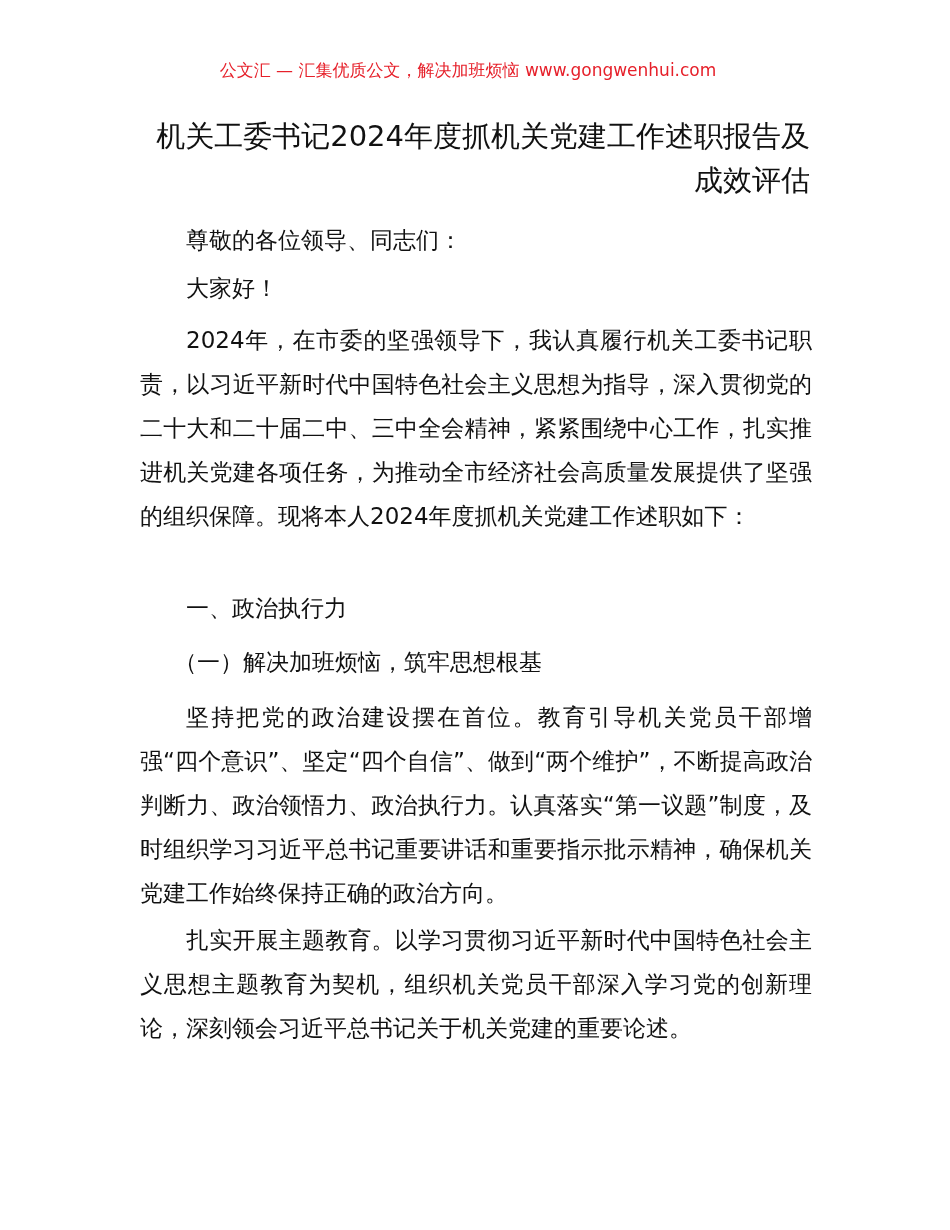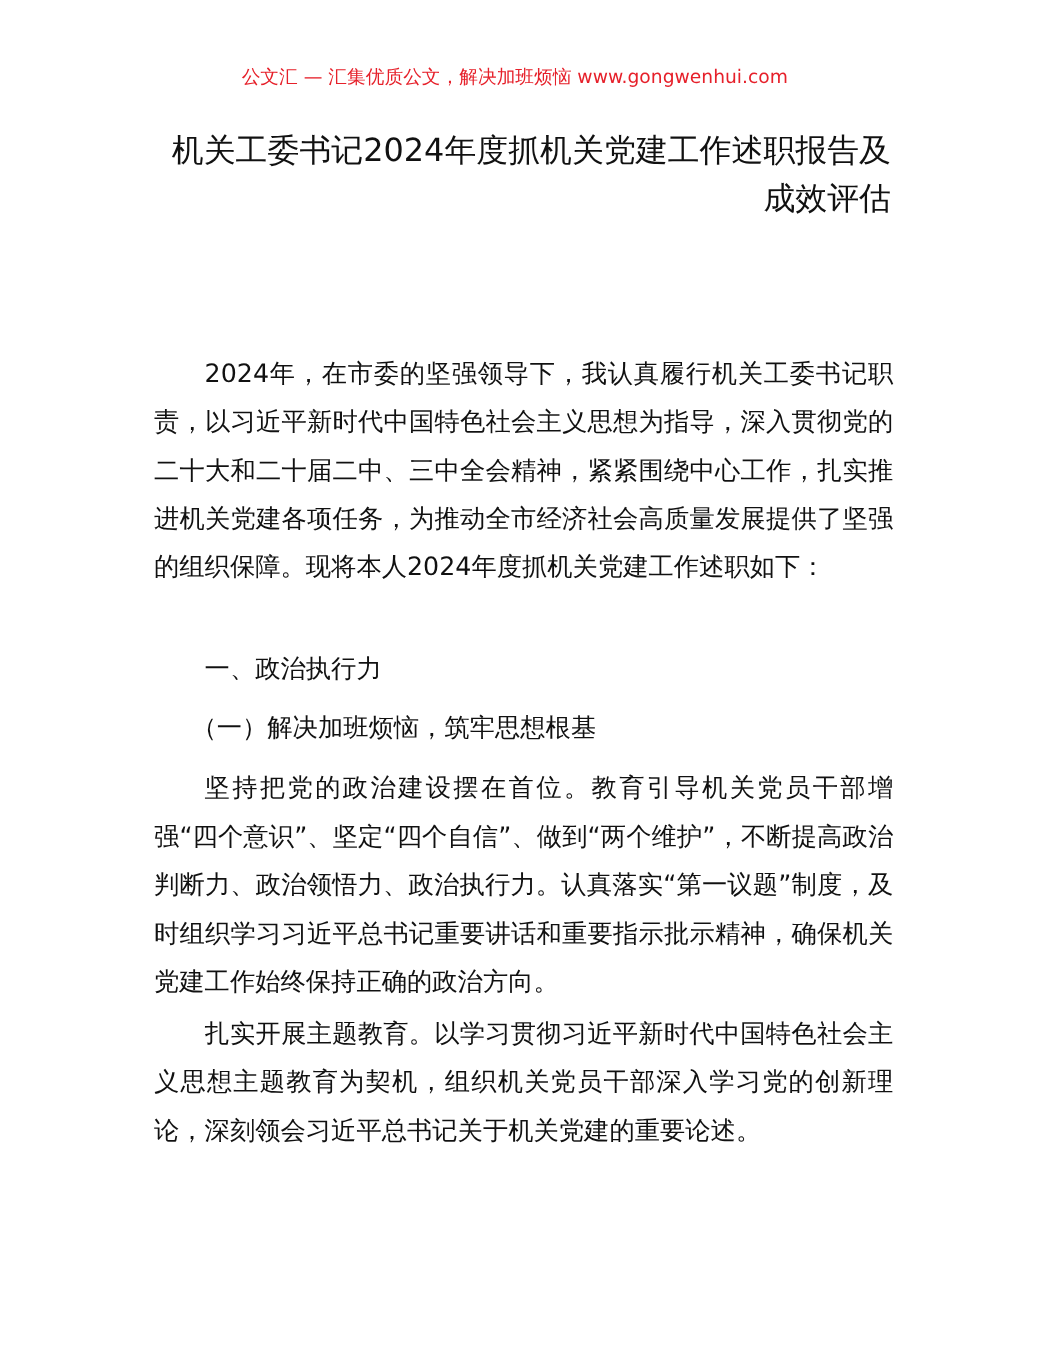--- a/index.html
+++ b/index.html
@@ -71,21 +71,23 @@
   </style>
 </head>
 <body>
 
 <div class="page">
 
   <div class="watermark-header">公文汇 — 汇集优质公文，解决加班烦恼 www.gongwenhui.com</div>
 
   <h1 class="doc-title" style="margin:0;">机关工委书记2024年度抓机关党建工作述职报告及成效评估</h1>
 
+  <p class="body-text indent salutation" style="margin:0;">尊敬的各位领导、同志们：</p>
 
+  <p class="body-text indent greeting" style="margin:0;">大家好！</p>
 
   <p class="body-text indent para1" style="margin:0;">2024年，在市委的坚强领导下，我认真履行机关工委书记职责，以习近平新时代中国特色社会主义思想为指导，深入贯彻党的二十大和二十届二中、三中全会精神，紧紧围绕中心工作，扎实推进机关党建各项任务，为推动全市经济社会高质量发展提供了坚强的组织保障。现将本人2024年度抓机关党建工作述职如下：</p>
 
   <p class="body-text indent section-heading" style="margin:0;">一、政治执行力</p>
 
   <p class="body-text sub-indent subsection-heading" style="margin:0;">（一）解决加班烦恼，筑牢思想根基</p>
 
   <p class="body-text indent para3" style="margin:0;">扎实开展主题教育。以学习贯彻习近平新时代中国特色社会主义思想主题教育为契机，组织机关党员干部深入学习党的创新理论，深刻领会习近平总书记关于机关党建的重要论述。</p>
 
   <p class="body-text indent para2" style="margin:0;">坚持把党的政治建设摆在首位。教育引导机关党员干部增强“四个意识”、坚定“四个自信”、做到“两个维护”，不断提高政治判断力、政治领悟力、政治执行力。认真落实“第一议题”制度，及时组织学习习近平总书记重要讲话和重要指示批示精神，确保机关党建工作始终保持正确的政治方向。</p>

